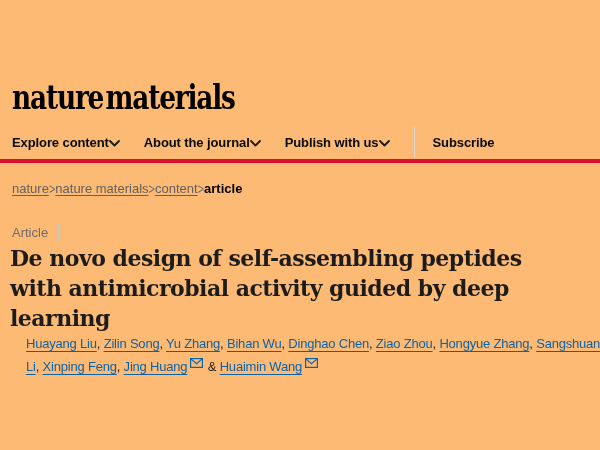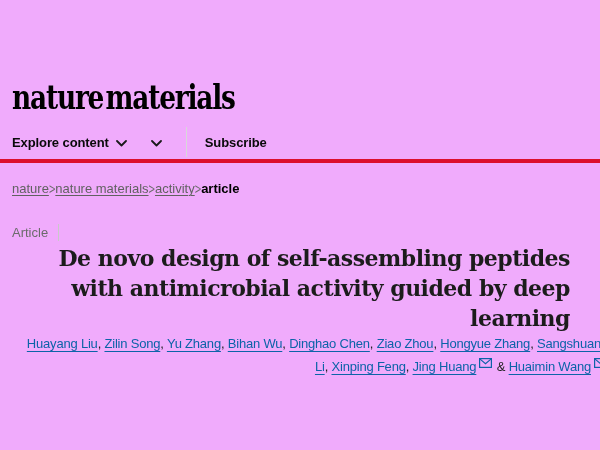--- a/index.html
+++ b/index.html
@@ -4,24 +4,23 @@
 <style>
   html, body {
     margin: 0;
     padding: 0;
     background: #ffffff;
   }
   .page {
     position: relative;
     width: 600px;
     height: 450px;
-    background: #f0abfc;
+    background: #fdba74;
     overflow: hidden;
     font-family: "Liberation Sans", sans-serif;
-    text-align: right;
   }
 
   
   .logo {
     position: absolute;
     left: 12px;
     top: 80px;
     font-family: "DejaVu Serif", serif;
     font-weight: 700;
     font-size: 33px;
@@ -44,21 +43,20 @@
     display: flex;
     align-items: center;
     font-size: 13px;
     font-weight: 700;
     color: #0a0a0a;
     letter-spacing: -0.1px;
   }
   .nav-item {
     display: flex;
     align-items: center;
-    gap: 7px;
     margin-right: 24px;
     cursor: pointer;
     white-space: nowrap;
   }
   .nav-item svg { display: block; margin-top: 2px; }
   .nav-divider {
     width: 1px;
     height: 30px;
     background: #d8d8d8;
     margin-right: 18px;
@@ -169,36 +167,43 @@
   <div class="logo">nature materials</div>
 
   <nav class="nav">
     <div class="nav-item">
       <span>Explore content</span>
       <svg width="11" height="7" viewBox="0 0 11 7">
           <path d="M1 1 L5.5 5.5 L10 1" fill="none" stroke="#1a1a1a" stroke-width="1.8" stroke-linecap="round" stroke-linejoin="round"></path>
         </svg>
     </div>
     <div class="nav-item">
+      <span>About the journal</span>
+      <svg width="11" height="7" viewBox="0 0 11 7">
+          <path d="M1 1 L5.5 5.5 L10 1" fill="none" stroke="#1a1a1a" stroke-width="1.8" stroke-linecap="round" stroke-linejoin="round"></path>
+        </svg>
+    </div>
+    <div class="nav-item">
+      <span>Publish with us</span>
       <svg width="11" height="7" viewBox="0 0 11 7">
           <path d="M1 1 L5.5 5.5 L10 1" fill="none" stroke="#1a1a1a" stroke-width="1.8" stroke-linecap="round" stroke-linejoin="round"></path>
         </svg>
     </div>
     <div class="nav-divider"></div>
     <div class="nav-item nav-subscribe">Subscribe</div>
   </nav>
 
   <div class="red-rule" style="background: rgb(220, 15, 45);"></div>
 
   <nav class="breadcrumb">
     <a class="crumb-link">nature</a>
     <span class="crumb-sep">&gt;</span>
     <a class="crumb-link">nature materials</a>
     <span class="crumb-sep">&gt;</span>
-    <a class="crumb-link">activity</a>
+    <a class="crumb-link">content</a>
     <span class="crumb-sep">&gt;</span>
     <span class="crumb-current">article</span>
   </nav>
 
   <div class="meta">
     <span>Article</span>
     <span class="meta-divider"></span>
   </div>
 
   <h1 class="title">De novo design of self-assembling peptides with antimicrobial activity guided by deep learning</h1>

